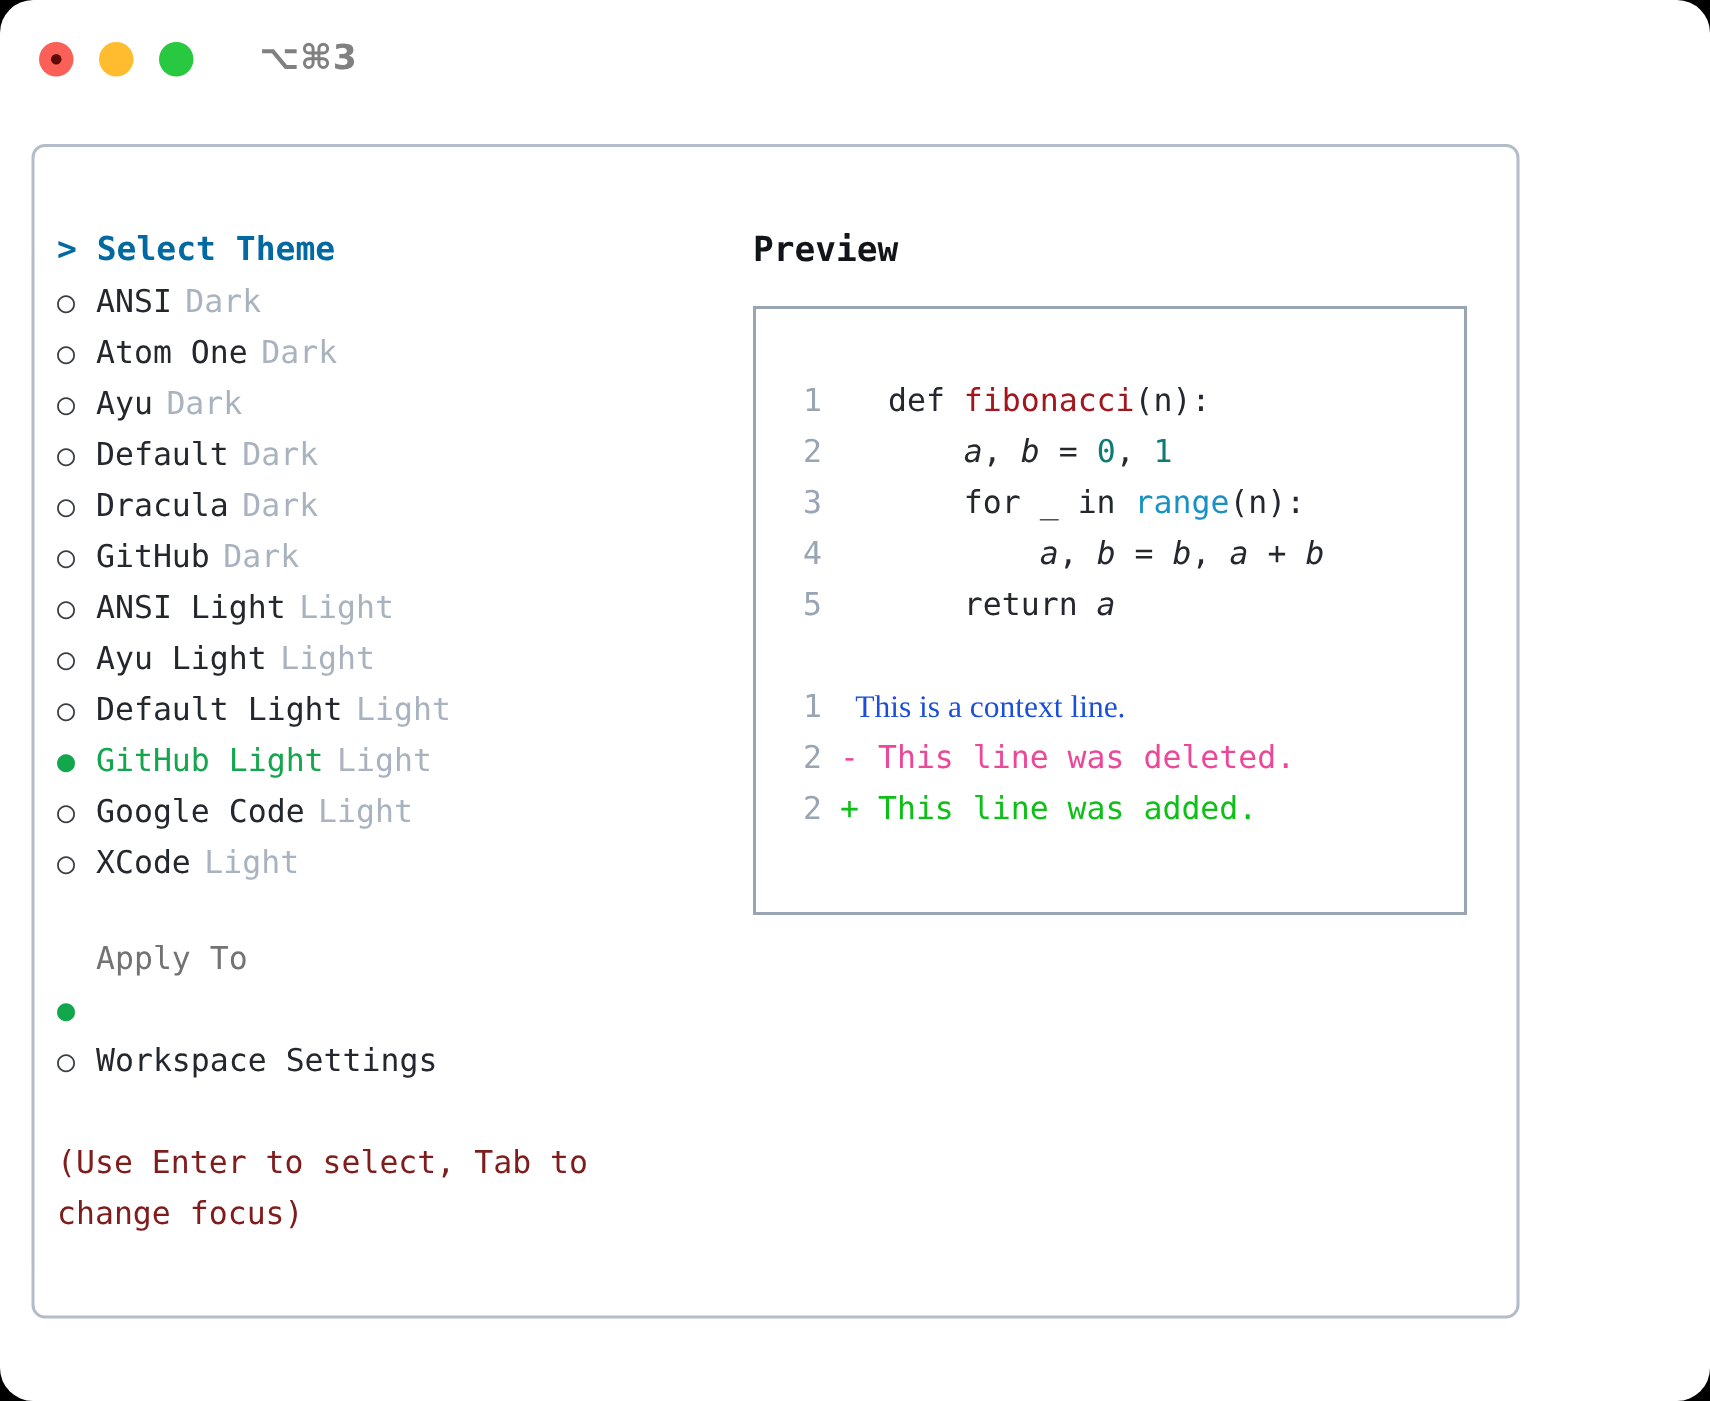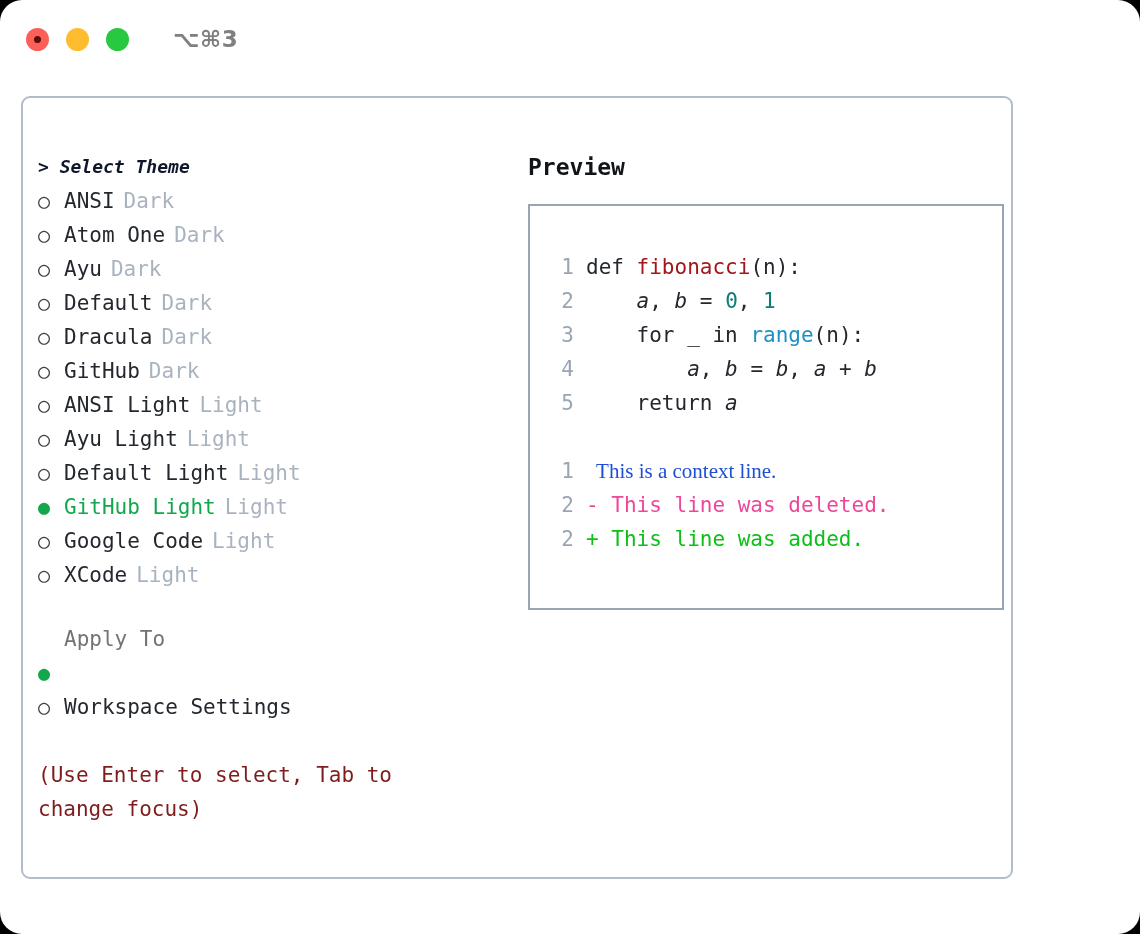--- a/index.html
+++ b/index.html
@@ -90,26 +90,25 @@
   }
 
   
   .left-col {
     position: absolute;
     left: 15px;
     top: 52px;
     width: 440px;
   }
   .list-header {
-    font-size: 18px;
+    font-size: 22px;
     font-weight: bold;
-    color: #0f172a;
-    line-height: 34px;
-    white-space: pre;
-    font-style: italic;
+    color: #0369a1;
+    line-height: 34px;
+    white-space: pre;
   }
   .theme-row {
     display: flex;
     align-items: baseline;
     line-height: 34px;
     height: 34px;
     font-size: 21px;
     white-space: pre;
   }
   .marker {
@@ -142,21 +141,21 @@
     font-size: 21px;
     line-height: 34px;
     color: #7f1d1d;
     width: 400px;
     white-space: pre-wrap;
   }
 
   
   .right-col {
     position: absolute;
-    left: 505px;
+    left: 479px;
     top: 52px;
     width: 495px;
   }
   .preview-title {
     font-size: 23px;
     font-weight: bold;
     color: #111418;
     line-height: 34px;
   }
   .preview-box {
@@ -176,21 +175,21 @@
     height: 34px;
     white-space: pre;
   }
   .ln {
     width: 26px;
     flex: 0 0 26px;
     text-align: right;
     color: #9aa5b4;
     margin-right: 12px;
   }
-  .code-text { color: #24282e; }
+  .code-text { color: #24282e; margin-left: 32px; }
   .tok-fn   { color: #a3161b; }
   .tok-num  { color: #0c7c74; }
   .tok-builtin { color: #1a91c4; }
   .tok-var  { font-style: italic; }
 
   .blank-line { height: 34px; }
 
   .diff-line { }
   .diff-ctx   { color: #1d4ed8; font-family: Liberation Serif, serif; }
   .diff-del   { color: #ec4899; }

